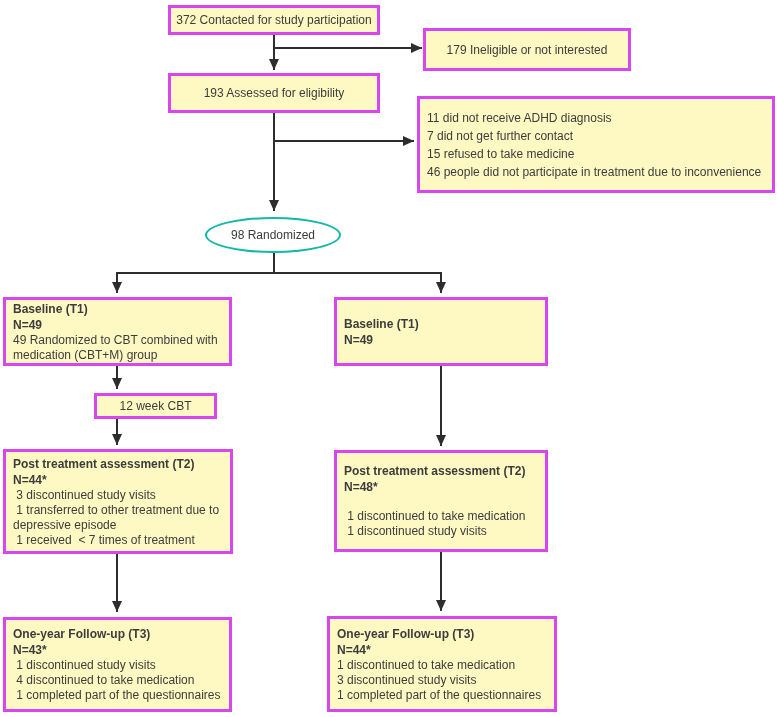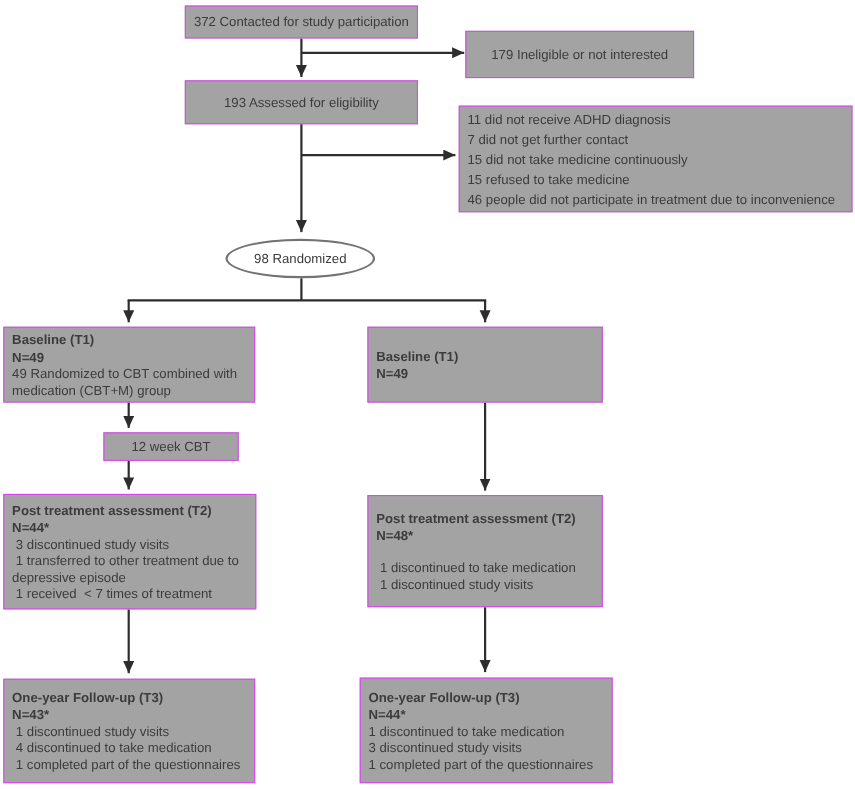--- a/index.html
+++ b/index.html
@@ -10,22 +10,22 @@
     background: #ffffff;
     font-family: "Liberation Sans", sans-serif;
     font-size: 12px;
     color: #3c3c3c;
     overflow: hidden;
   }
   .connectors { position: absolute; left: 0; top: 0; z-index: 0; }
   .box {
     position: absolute;
     box-sizing: border-box;
-    border: 1px solid #d946ef;
-    background: #a3a3a3;
+    border: 3px solid #d946ef;
+    background: #fef9c3;
     z-index: 1;
   }
   .center-text {
     display: flex;
     align-items: center;
     justify-content: center;
     text-align: center;
   }
   .multiline {
     display: flex;
@@ -33,21 +33,21 @@
     justify-content: center;
     padding: 5px 7px;
   }
   .line { white-space: pre-wrap; line-height: 15px; }
   .exline { white-space: pre-wrap; line-height: 18px; }
   .title-line { font-weight: bold; line-height: 16px; white-space: pre-wrap; }
   .gap-top { margin-top: 14px; }
   .oval {
     position: absolute;
     box-sizing: border-box;
-    border: 2px solid #737373;
+    border: 2px solid #14b8a6;
     border-radius: 50%;
     background: #ffffff;
     z-index: 1;
     display: flex;
     align-items: center;
     justify-content: center;
   }
   
   #node-contacted   { left: 168px; top: 5px;   width: 212px; height: 30px; }
   #node-ineligible  { left: 423px; top: 28px;  width: 208px; height: 43px; }
@@ -98,21 +98,20 @@
     <span>179 Ineligible or not interested</span>
   </div>
 
   <div id="node-assessed" class="box center-text">
     <span>193 Assessed for eligibility</span>
   </div>
 
   <div id="node-exclusions" class="box multiline">
     <div class="exline">11 did not receive ADHD diagnosis</div>
     <div class="exline">7 did not get further contact</div>
-    <div class="exline">15 did not take medicine continuously</div>
     <div class="exline">15 refused to take medicine</div>
     <div class="exline">46 people did not participate in treatment due to inconvenience</div>
   </div>
 
   <div id="node-randomized" class="oval">
     <span>98 Randomized</span>
   </div>
 
   <div id="node-baseline-cbtm" class="box multiline">
     <div class="title-line">Baseline (T1)</div>

